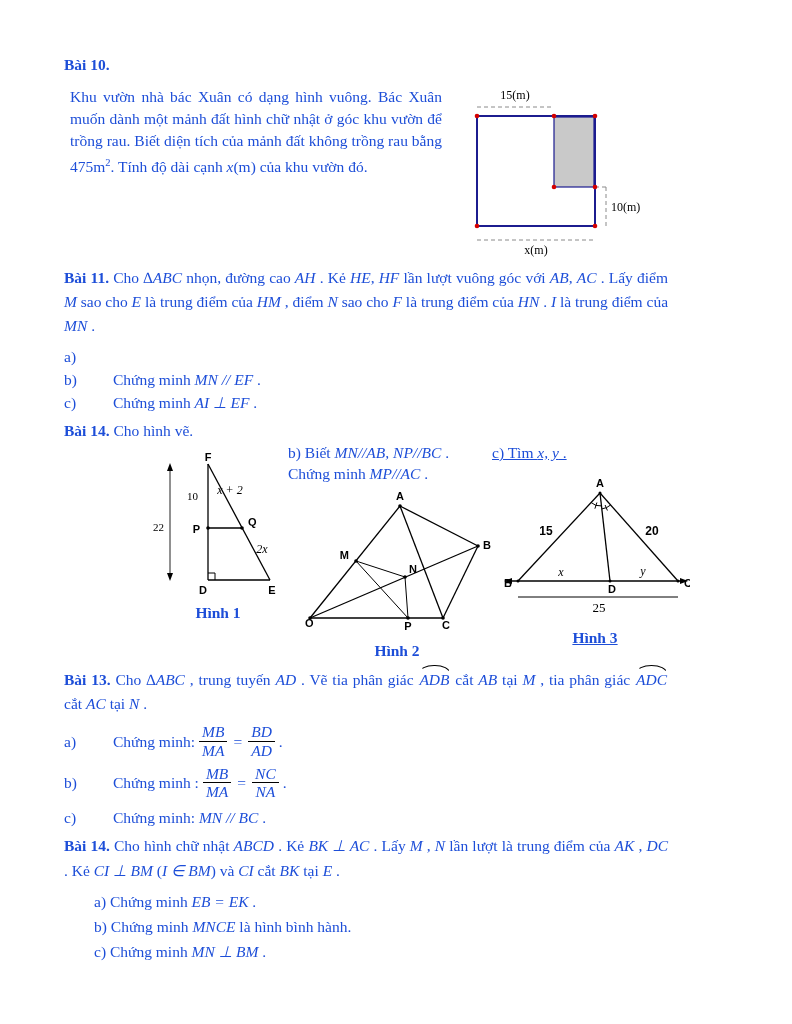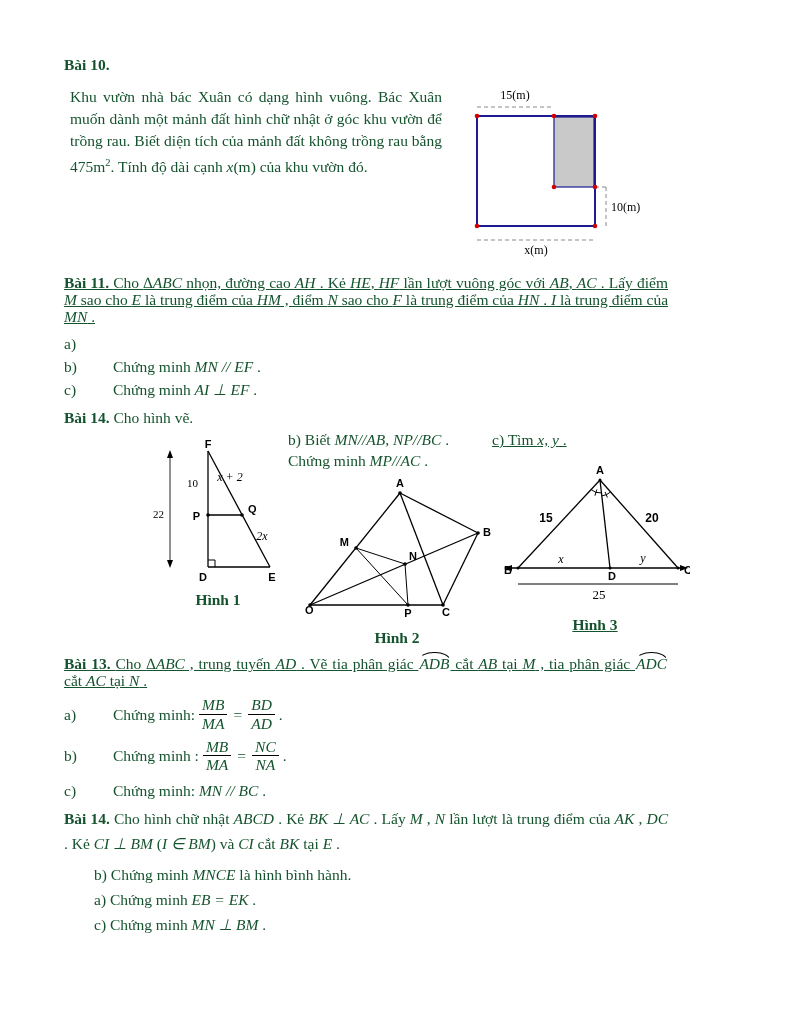--- a/index.html
+++ b/index.html
@@ -1,25 +1,25 @@
 <!DOCTYPE html>
 <html><head>
 <meta charset="utf-8">
 <style>
   * { margin:0; padding:0; box-sizing:border-box; }
   html,body { background:#ffffff; }
   body { width:792px; }
-  .page { width:728px; min-height:1024px; background:#fff; color:#14532d;
+  .page { width:728px; min-height:1024px; background:#fff; color:#1d4ed8;
           font-family:"Liberation Serif", serif; font-size:15.5px;
           padding:56px 60px 28px 64px; position:relative; }
   .title { font-weight:bold; margin-bottom:12px; }
   .heading { font-weight:bold; font-size:16px; margin-bottom:12px; }
-  .para { line-height:17px; margin-bottom:7px;text-decoration:underline; }
+  .para { line-height:24px; margin-bottom:7px; }
   .just { text-align:justify; }
-  .b10row { display:flex; margin-bottom:16px; }
+  .b10row { display:flex; margin-bottom:8px; }
   .b10text { width:378px; line-height:22px; text-align:justify; padding-left:6px; }
   .b10fig { margin-left:auto; margin-right:4px; }
   .abclist { margin-bottom:6px; }
   .li { display:flex; line-height:23px; }
   .lilabel { width:49px; flex:none; }
   .b12cols { display:flex; margin-bottom:8px; }
   .c1 { width:256px; } .c2 { width:212px; } .c3 { flex:1;text-decoration:underline; }
   .b12line { line-height:21px; }
   .inda { padding-left:28px; }
   .figwrap { text-align:center; }
@@ -258,18 +258,18 @@
   </div>
 
   <div class="li" style="margin-bottom:4px;">
     <span class="lilabel">c)</span>
     <span class="litext"><span class="seg-r">Chứng minh: </span><span class="seg-i">MN // BC</span><span class="seg-r"> .</span></span>
   </div>
 
   <p class="just" style="line-height:25px; margin-bottom:6px;"><span class="seg-b">Bài 14. </span><span class="seg-r">Cho hình chữ nhật </span><span class="seg-i">ABCD</span><span class="seg-r"> . Kẻ </span><span class="seg-i">BK ⊥ AC</span><span class="seg-r"> . Lấy </span><span class="seg-i">M</span><span class="seg-r"> , </span><span class="seg-i">N</span><span class="seg-r"> lần lượt là trung điểm của </span><span class="seg-i">AK</span><span class="seg-r"> , </span><span class="seg-i">DC</span><span class="seg-r"> . Kẻ </span><span class="seg-i">CI ⊥ BM</span><span class="seg-r"> (</span><span class="seg-i">I ∈ BM</span><span class="seg-r">) và </span><span class="seg-i">CI</span><span class="seg-r"> cắt </span><span class="seg-i">BK</span><span class="seg-r"> tại </span><span class="seg-i">E</span><span class="seg-r"> .</span></p>
 
   <div>
+    <p class="subitem"><span class="seg-r">a) Chứng minh </span><span class="seg-i">EB = EK</span><span class="seg-r"> .</span></p>
     <p class="subitem"><span class="seg-r">b) Chứng minh </span><span class="seg-i">MNCE</span><span class="seg-r"> là hình bình hành.</span></p>
-    <p class="subitem"><span class="seg-r">a) Chứng minh </span><span class="seg-i">EB = EK</span><span class="seg-r"> .</span></p>
     <p class="subitem"><span class="seg-r">c) Chứng minh </span><span class="seg-i">MN ⊥ BM</span><span class="seg-r"> .</span></p>
   </div>
 
 </div>
 
 </body></html>

